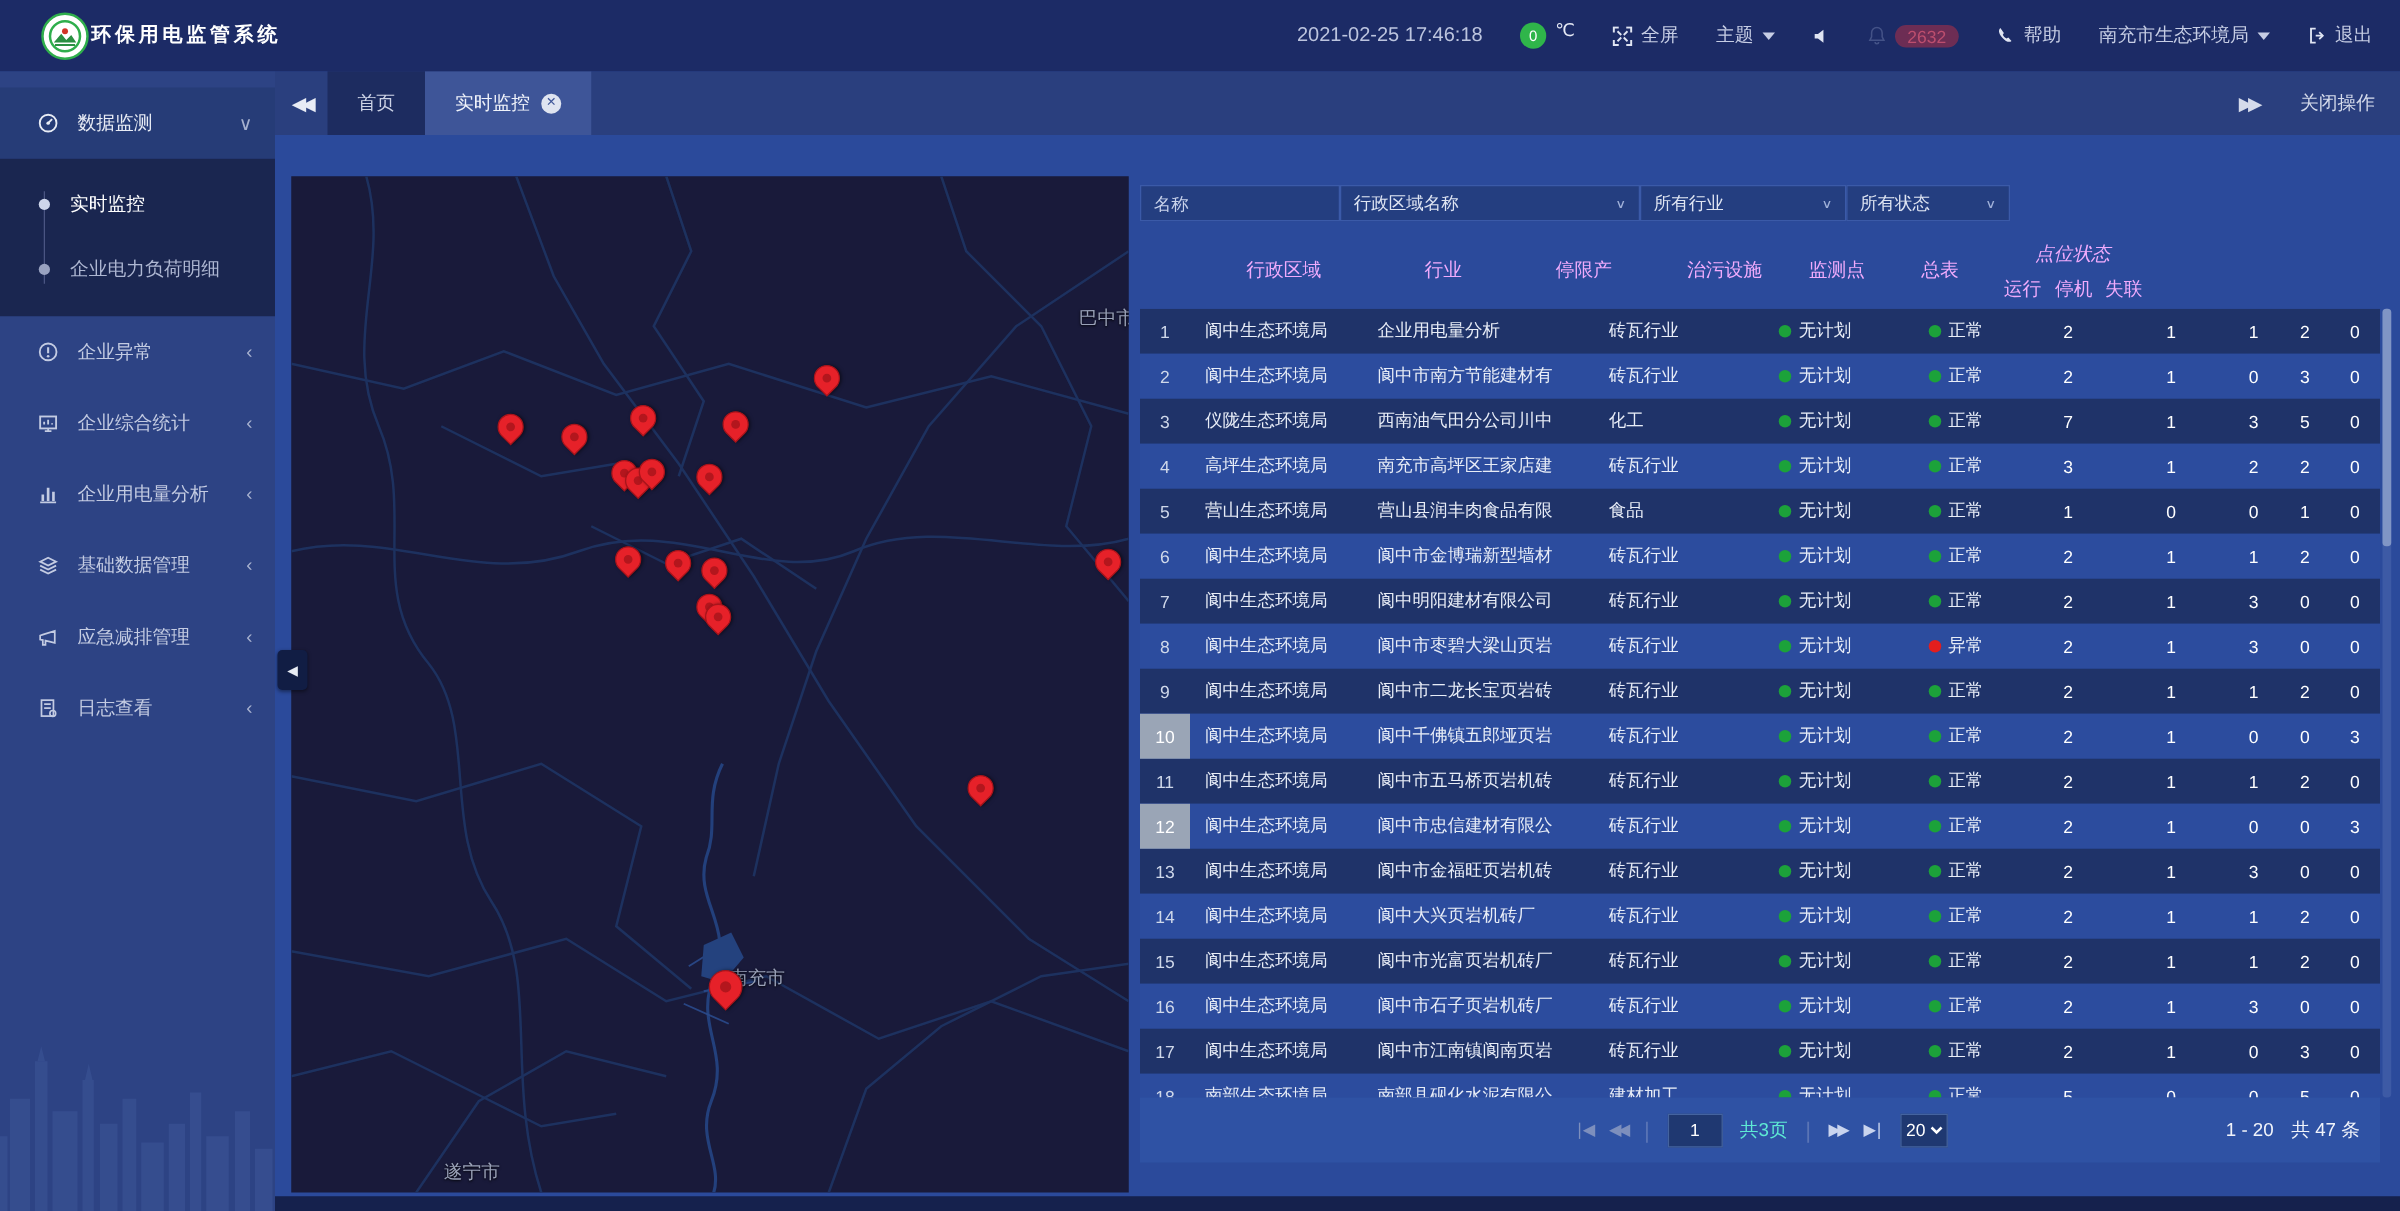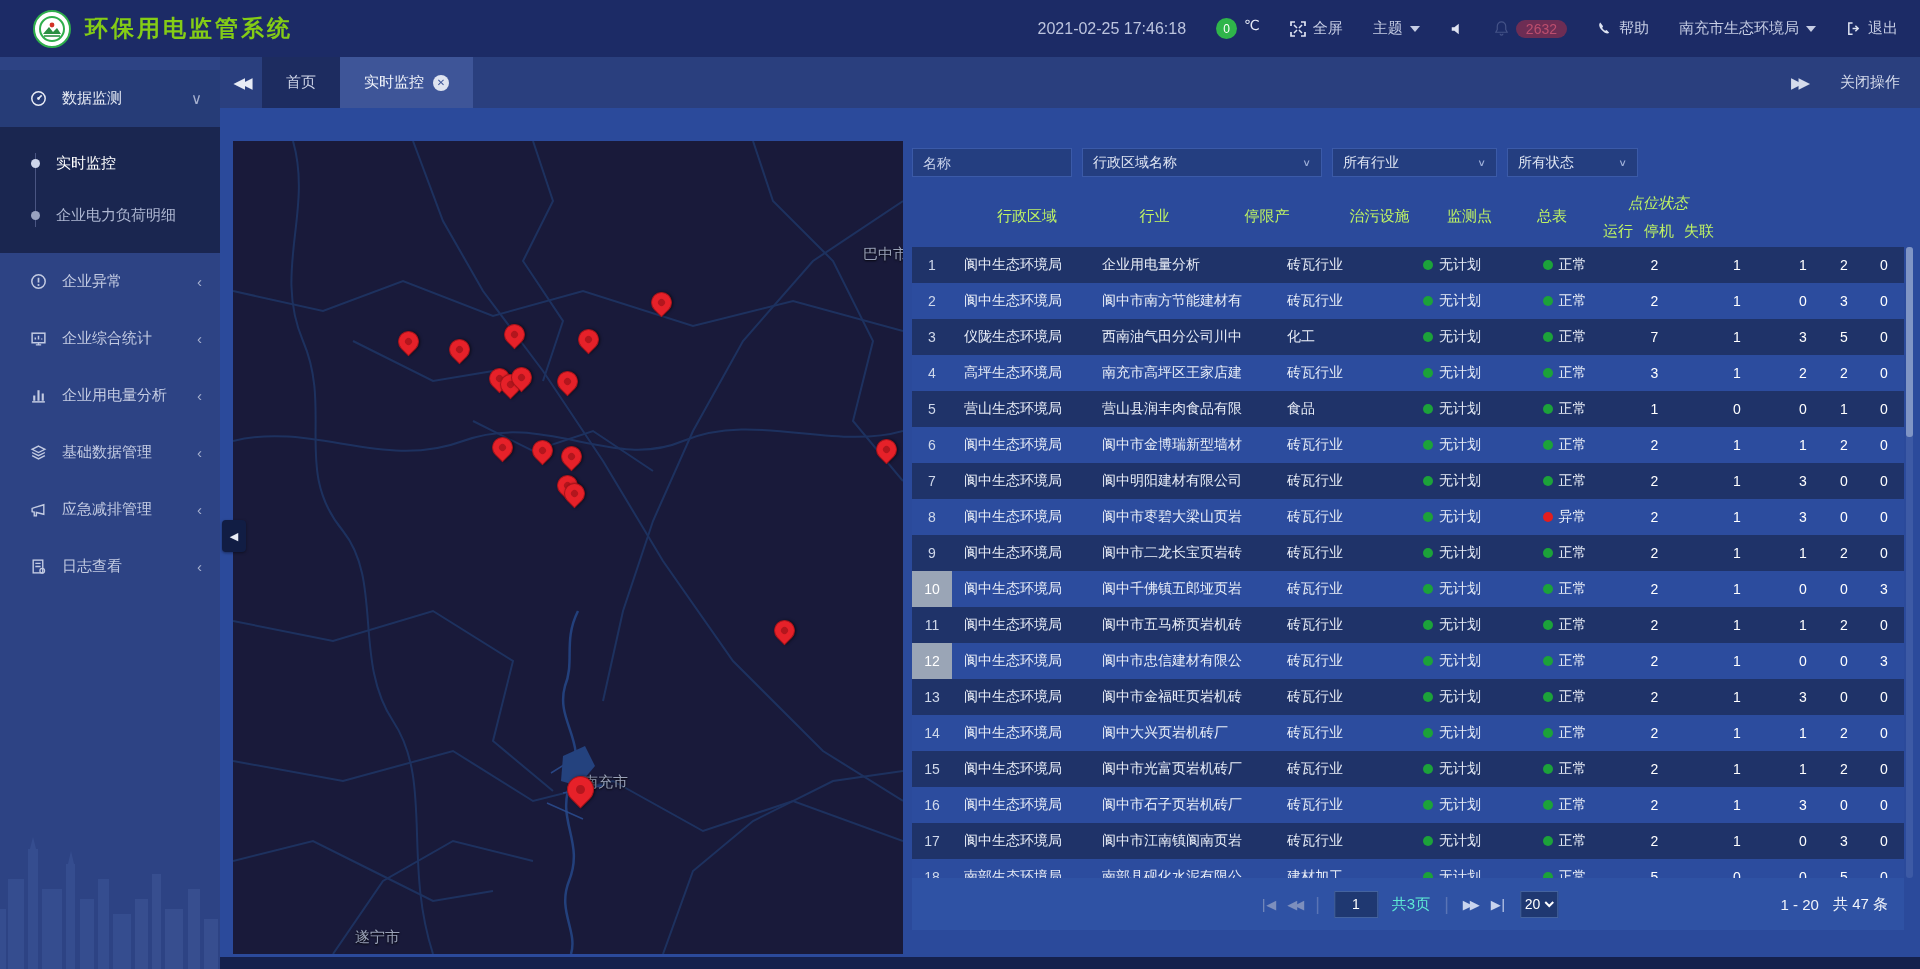--- a/index.html
+++ b/index.html
@@ -4,21 +4,21 @@
 <style>
   * { margin:0; padding:0; box-sizing:border-box; }
   html,body { background:#0d1535; }
   body { font-family:"Liberation Sans","DejaVu Sans",sans-serif; }
   #app { position:relative; width:1920px; height:969px; overflow:hidden; background:#2b4a9b; }
 
   
   .top-header { position:absolute; left:0; top:0; width:1920px; height:57px; background:#1c2b66; display:flex; align-items:center; z-index:30; }
   .logo { width:38px; height:38px; margin-left:33px; border-radius:50%; background:#fff; border:2px solid #2fae4c; display:flex; align-items:center; justify-content:center; flex:0 0 auto; }
   .logo svg { width:28px; height:28px; }
-  .app-title { color:#84cc16; font-size:23px; font-weight:bold; letter-spacing:3px; margin-left:14px; }
+  .app-title { color:#ffffff; font-size:16px; font-weight:bold; letter-spacing:3px; margin-left:2px; }
   .header-right { margin-left:auto; display:flex; align-items:center; gap:30px; margin-right:22px; color:#c6cde4; font-size:15px; }
   .h-item { display:flex; align-items:center; gap:7px; white-space:nowrap; }
   .datetime { color:#bcc4de; font-size:16px; }
   .temp-circle { width:21px; height:21px; border-radius:50%; background:#2fb54a; color:#fff; font-size:12px; display:flex; align-items:center; justify-content:center; }
   .temp-unit { color:#e6eaf6; font-size:14px; position:relative; top:-4px; }
   .caret-down { width:0; height:0; border-left:5px solid transparent; border-right:5px solid transparent; border-top:6px solid #c6cde4; display:inline-block; }
   .badge-pill { background:#7c2e52; color:#d95570; border-radius:10px; padding:1px 10px; font-size:14px; opacity:.85; }
   .bell-dim { opacity:.35; }
   .h-item svg { display:block; }
 
@@ -54,28 +54,28 @@
   
   .map-panel { position:absolute; left:13px; top:33px; width:670px; height:813px; background:#191a3a; overflow:hidden; }
   .map-city { position:absolute; color:#9aa2b8; font-size:15px; text-shadow:0 1px 2px #000; white-space:nowrap; }
   .pin { position:absolute; width:21px; height:21px; background:#e62129; border:1px solid #a8141b; border-radius:50% 50% 50% 0; transform:rotate(-45deg); box-shadow:1px 1px 3px rgba(0,0,0,.5); }
   .pin::after { content:""; position:absolute; left:6px; top:6px; width:7px; height:7px; border-radius:50%; background:#b3161d; }
   .pin.big { width:27px; height:27px; }
   .pin.big::after { left:8px; top:8px; width:9px; height:9px; }
   .collapse-btn { position:absolute; left:2px; top:412px; width:24px; height:32px; background:#111d44; border-radius:4px; color:#e8ecf5; font-size:11px; display:flex; align-items:center; justify-content:center; cursor:pointer; box-shadow:0 1px 3px rgba(0,0,0,.4); z-index:5; }
 
   
-  .filter-bar { position:absolute; left:692px; top:40px; display:flex; gap:10px; }
+  .filter-bar { position:absolute; left:692px; top:40px; display:flex; }
   .filter-box { height:29px; background:#243e80; border:1px solid #3b5aa8; color:#dfe5f2; font-size:14px; display:flex; align-items:center; padding:0 10px; cursor:pointer; }
   .filter-box .sel-caret { margin-left:auto; color:#9fb0d8; font-size:12px; transform:scaleY(.8); }
   .name-input { width:160px; height:29px; background:#243e80; border:1px solid #3b5aa8; color:#dfe5f2; font-size:14px; padding:0 10px; outline:none; }
   .name-input::placeholder { color:#c8d2ea; }
 
   
-  .grid-header { position:absolute; left:692px; top:77px; width:992px; height:62px; display:flex; color:#bef264; font-size:15px; }
+  .grid-header { position:absolute; left:692px; top:77px; width:992px; height:62px; display:flex; color:#f0abfc; font-size:15px; }
   .gh-cell { display:flex; align-items:center; justify-content:center; }
   .gh-group { display:flex; flex-direction:column; }
   .gh-group-title { height:30px; display:flex; align-items:flex-end; justify-content:center; font-style:italic; padding-bottom:2px; }
   .gh-group-subs { height:32px; display:flex; }
   .gh-sub { display:flex; align-items:center; justify-content:center; }
   .grid-body { position:absolute; left:692px; top:139px; width:992px; height:631px; overflow:hidden; }
   .grid-row { display:flex; height:36px; align-items:stretch; font-size:14px; color:#e8edf7; cursor:pointer; }
   .grid-row.odd { background:#1f3369; }
   .grid-row.even { background:#2c4c9e; }
   .cell { display:flex; align-items:center; overflow:hidden; white-space:nowrap; }

